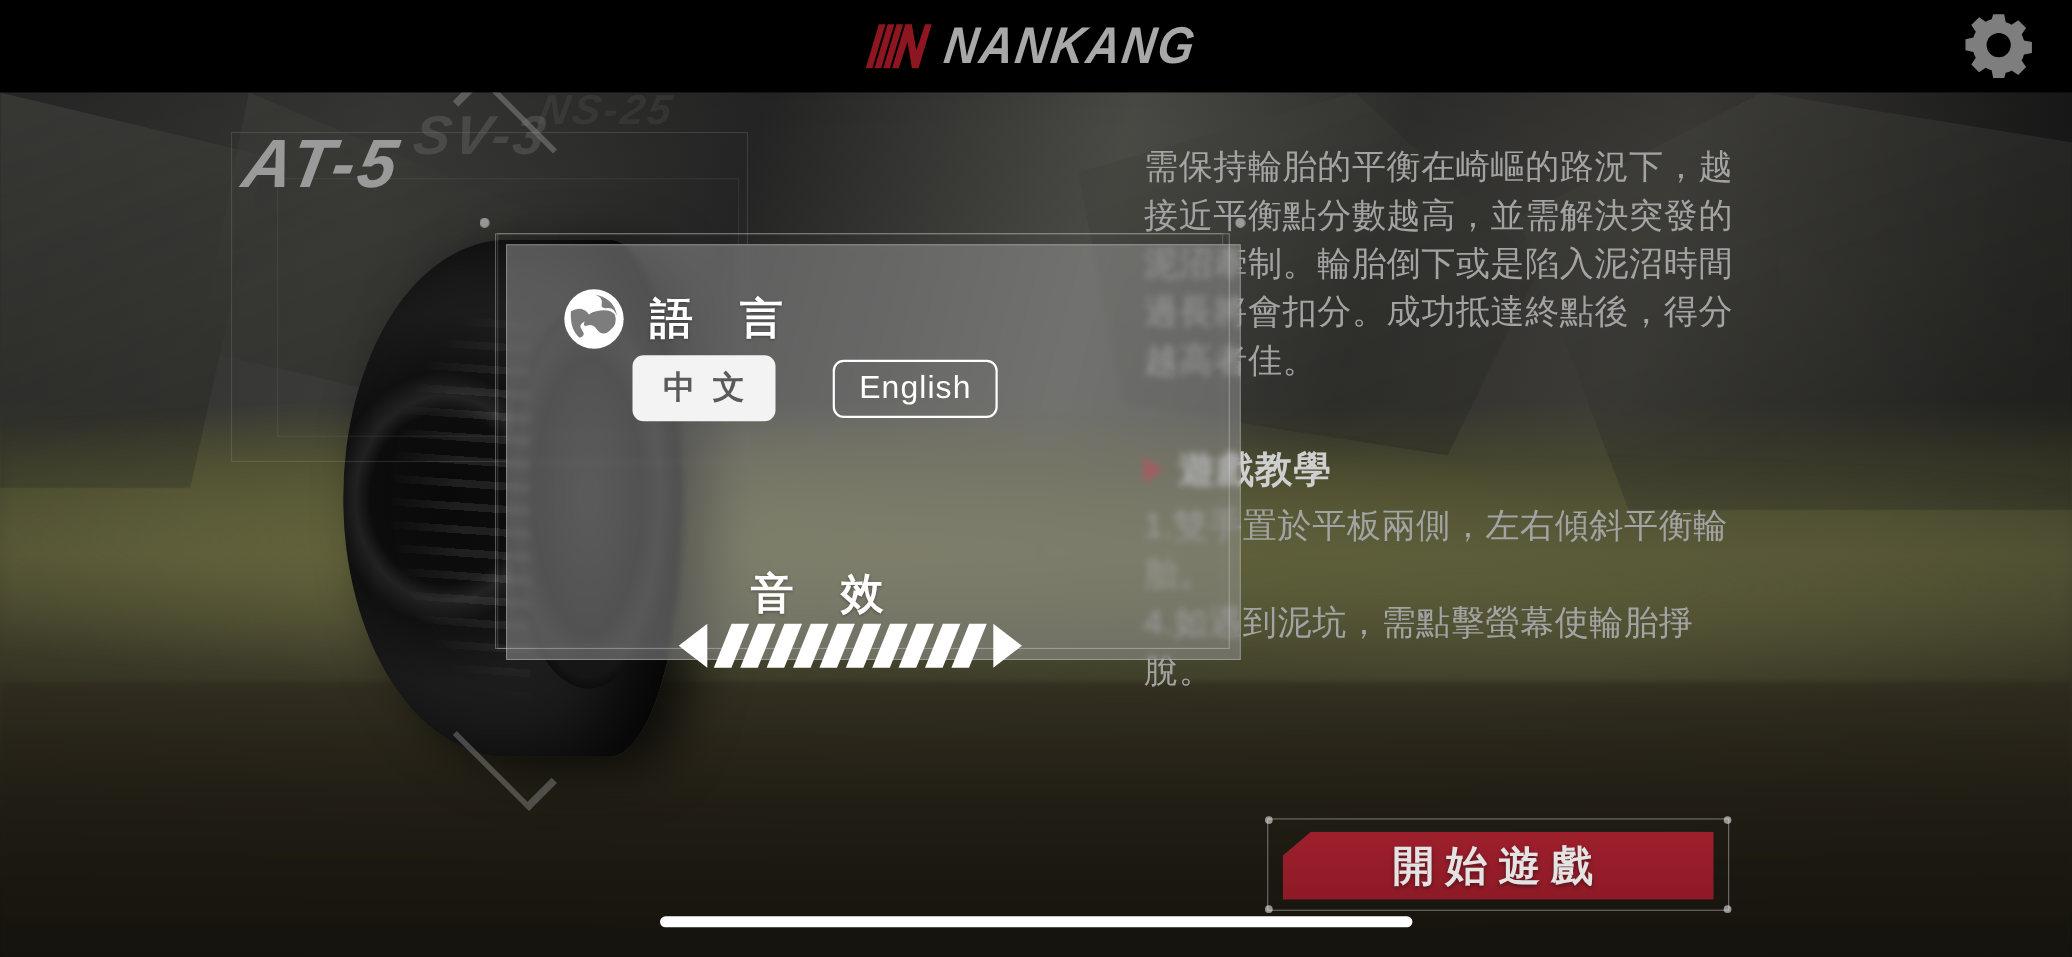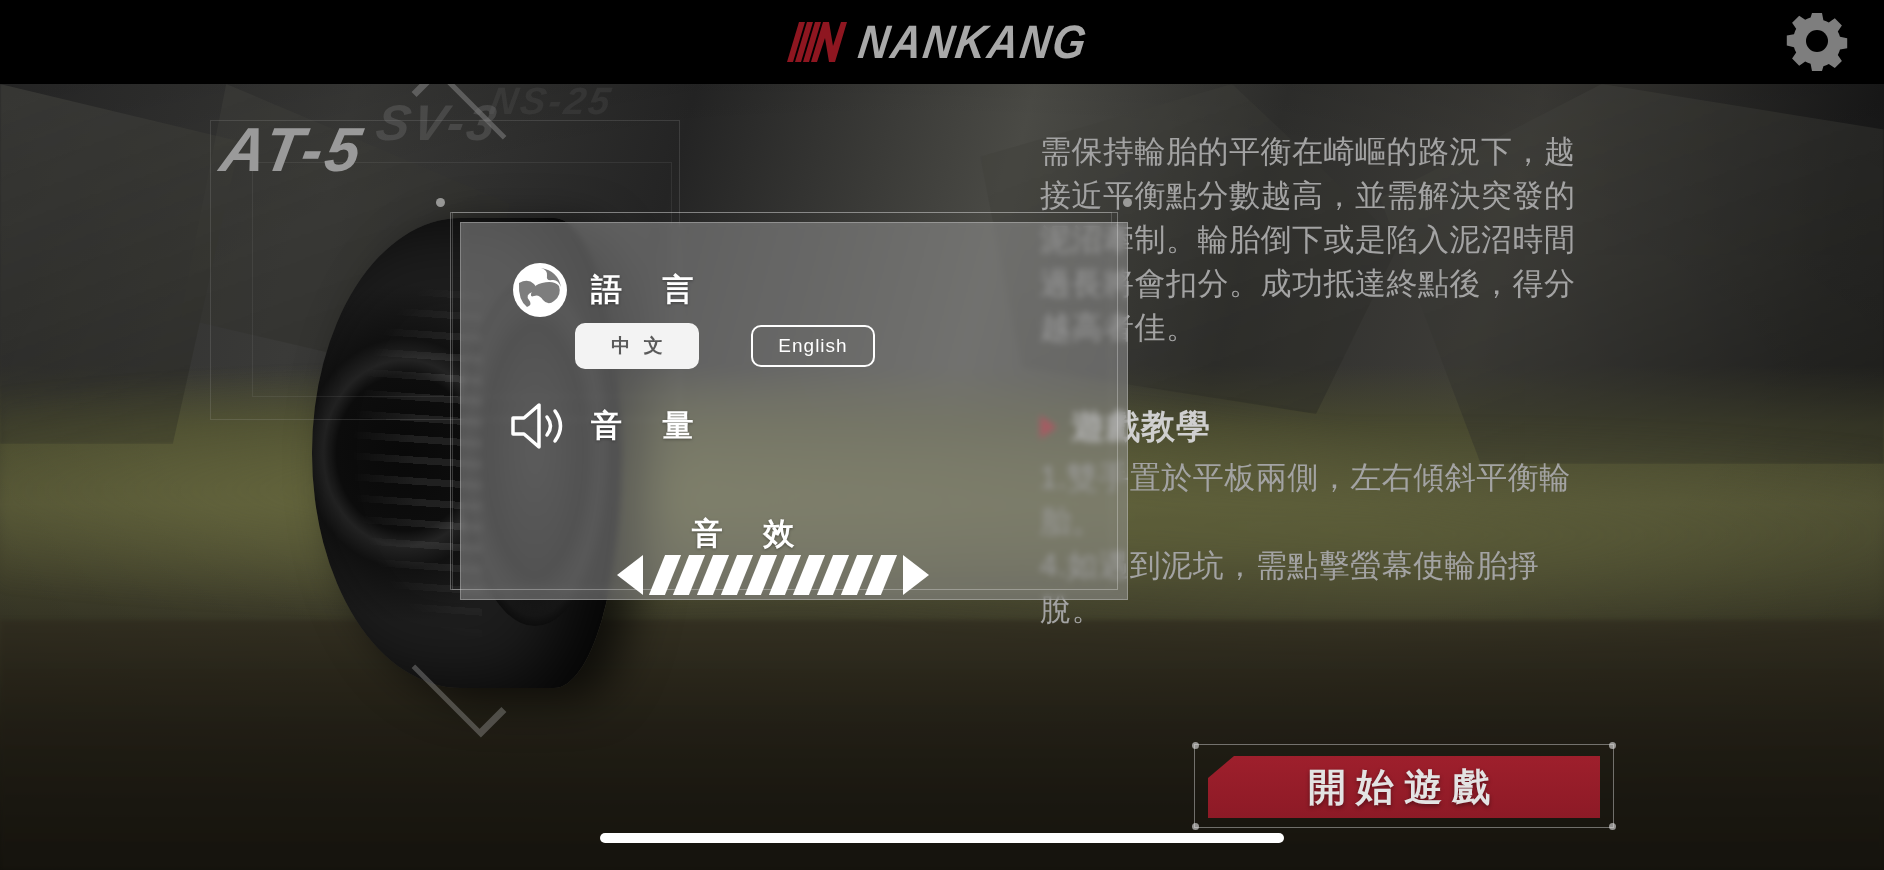--- a/index.html
+++ b/index.html
@@ -140,48 +140,48 @@
     border:1px solid rgba(235,235,235,.3);
   }
   .dlg-corner{position:absolute;width:9px;height:9px;border-radius:50%;background:rgba(235,235,235,.55);}
   .c-tl{left:-15px;top:-15px;} .c-tr{right:-15px;top:-15px;}
   .dlg-frame{position:absolute;left:-11px;top:-11px;width:668px;height:378px;border:1px solid rgba(235,235,235,.34);}
 
   .row{position:absolute;display:flex;align-items:center;}
 
   .ico{width:62px;height:62px;flex:none;display:flex;align-items:center;justify-content:center;}
   .lbl{
-    color:#fff;font-size:31px;font-weight:bold;letter-spacing:16px;
+    color:#fff;font-size:39px;font-weight:bold;letter-spacing:16px;
     text-shadow:0 1px 3px rgba(0,0,0,.35);
   }
 
   .row-lang{left:48px;top:36px;gap:20px;}
   .lang-btns{position:absolute;left:114px;top:100px;display:flex;gap:52px;align-items:center;}
   .lang-btn{
     border:2px solid #ffffff;border-radius:10px;
     padding:8px 22px;min-width:124px;text-align:center;
-    font-size:19px;color:#ffffff;cursor:pointer;white-space:nowrap;
+    font-size:29px;color:#ffffff;cursor:pointer;white-space:nowrap;
     background:transparent;letter-spacing:1px;
   }
   .lang-btn.sel{background:#f3f3f3;color:#5a5a5a;border-color:#f3f3f3;font-weight:bold;letter-spacing:12px;padding-left:26px;}
   .lang-btn.cjk{letter-spacing:4px;font-weight:bold;}
 
   .row-vol{left:48px;top:172px;gap:20px;}
   .row-music{left:112px;top:232px;}
   .row-sfx{left:112px;top:290px;flex-direction:column;}
 
   .slider{display:flex;align-items:center;gap:14px;margin-left:44px;}
   .arw{width:0;height:0;cursor:pointer;}
   .arw-l{border-right:26px solid #fff;border-top:20px solid transparent;border-bottom:20px solid transparent;}
   .arw-r{border-left:26px solid #fff;border-top:20px solid transparent;border-bottom:20px solid transparent;}
   .bars{display:flex;gap:8px;align-items:center;}
   .bar{width:16px;height:40px;background:#fff;transform:skewX(-22deg);}
 
   
-  .start-wrap{position:absolute;left:1152px;top:744px;width:420px;height:84px;z-index:35;cursor:pointer;margin-left:42px;}
+  .start-wrap{position:absolute;left:1152px;top:744px;width:420px;height:84px;z-index:35;cursor:pointer;}
   .start-frame{
     position:absolute;left:0;top:0;width:420px;height:84px;
     border:1px solid rgba(220,220,220,.45);
   }
   .start-dot{position:absolute;width:7px;height:7px;border-radius:50%;background:rgba(230,230,230,.6);}
   .sd-tl{left:-3px;top:-3px;} .sd-tr{right:-3px;top:-3px;}
   .sd-bl{left:-3px;bottom:-3px;} .sd-br{right:-3px;bottom:-3px;}
   .start-btn{
     position:absolute;left:14px;top:12px;width:392px;height:62px;
     background:linear-gradient(180deg,#9e1f2c,#8d1a26);
@@ -259,30 +259,20 @@
         </svg>
       </div>
       <div class="lbl">語 言</div>
     </div>
 
     <div class="lang-btns">
       <div class="lang-btn sel cjk">中 文</div>
       <div class="lang-btn">English</div>
     </div>
 
-    <div class="row row-vol">
-      <div class="ico">
-        <svg width="62" height="50" viewBox="0 0 62 50">
-          <path d="M4 17 h11 L30 4 v42 L15 33 H4 z" fill="none" stroke="#fff" stroke-width="3.5" stroke-linejoin="round"></path>
-          <path d="M38 16 q7 9 0 18" fill="none" stroke="#fff" stroke-width="3.5" stroke-linecap="round"></path>
-          <path d="M46 10 q11 15 0 30" fill="none" stroke="#fff" stroke-width="3.5" stroke-linecap="round"></path>
-        </svg>
-      </div>
-      <div class="lbl">音 量</div>
-    </div>
 
 
     <div class="row row-sfx">
       <div class="lbl">音 效</div>
       <div class="slider">
         <div class="arw arw-l"></div>
         <div class="bars" id="sfx-bars">
             <div class="bar"></div>
             <div class="bar"></div>
             <div class="bar"></div>

